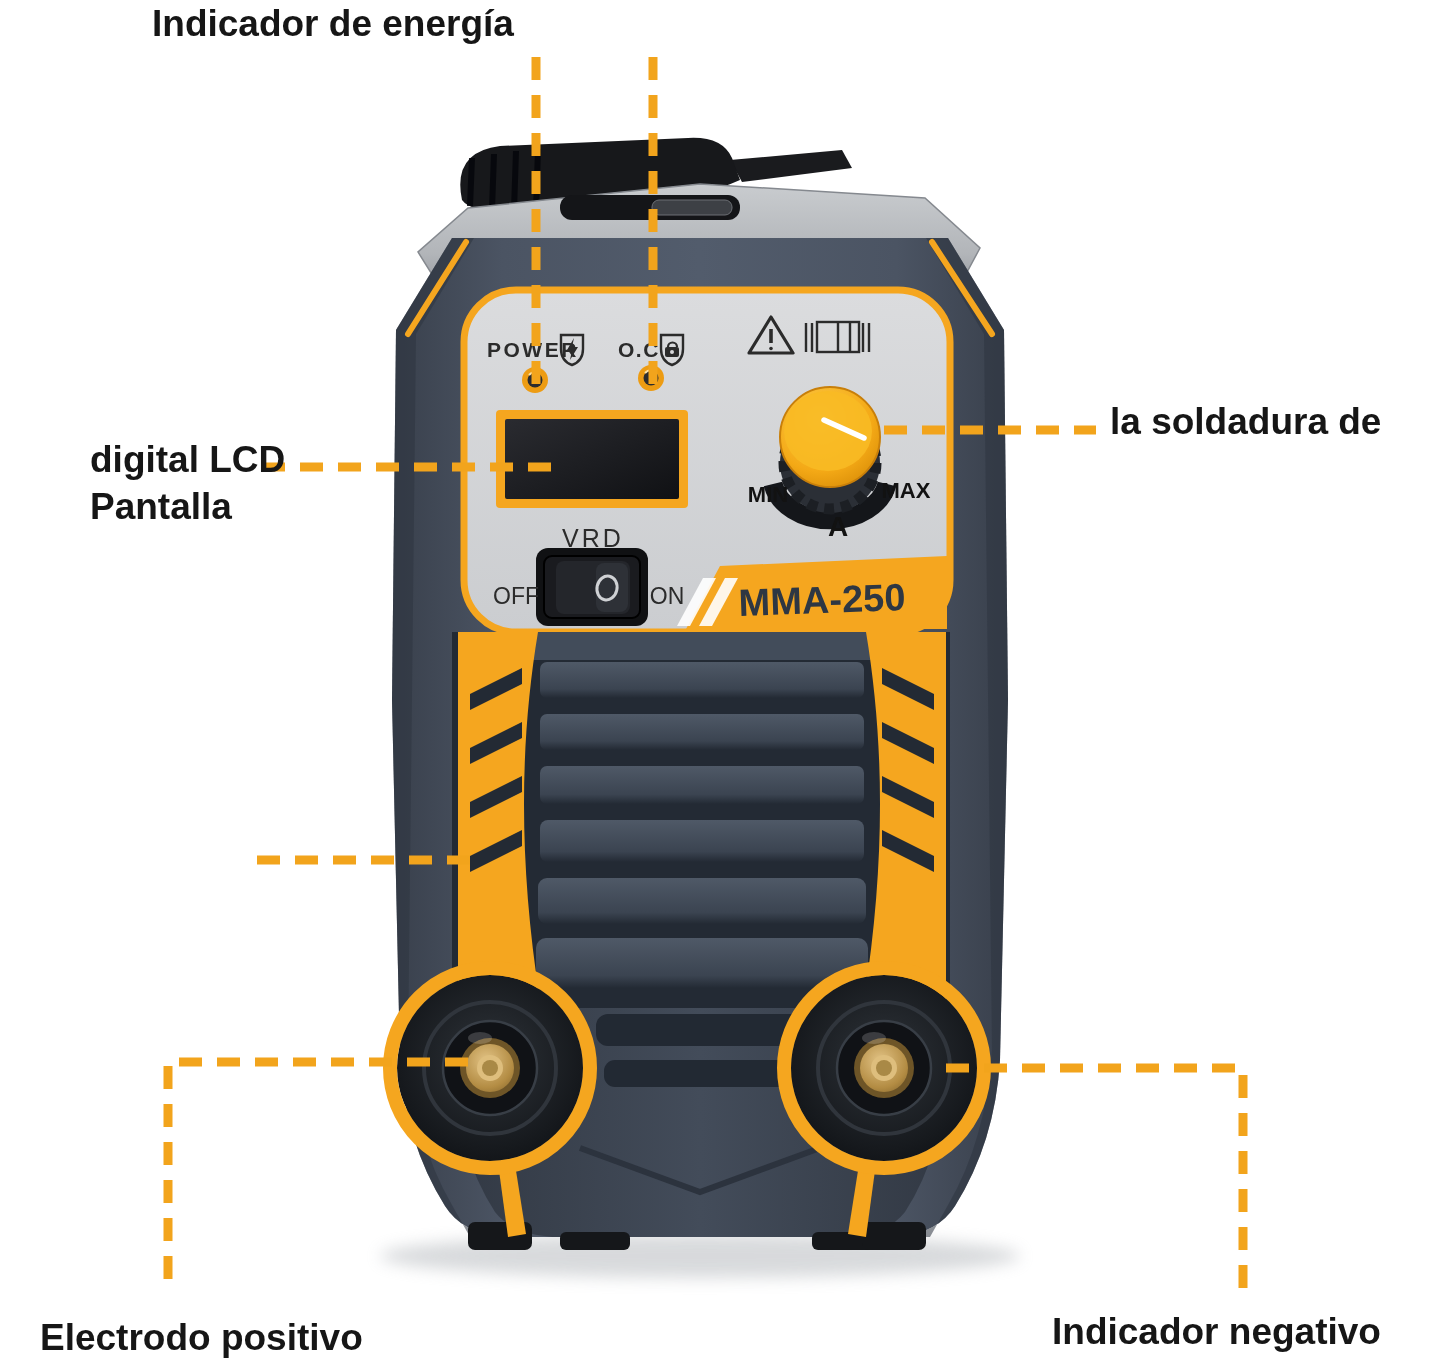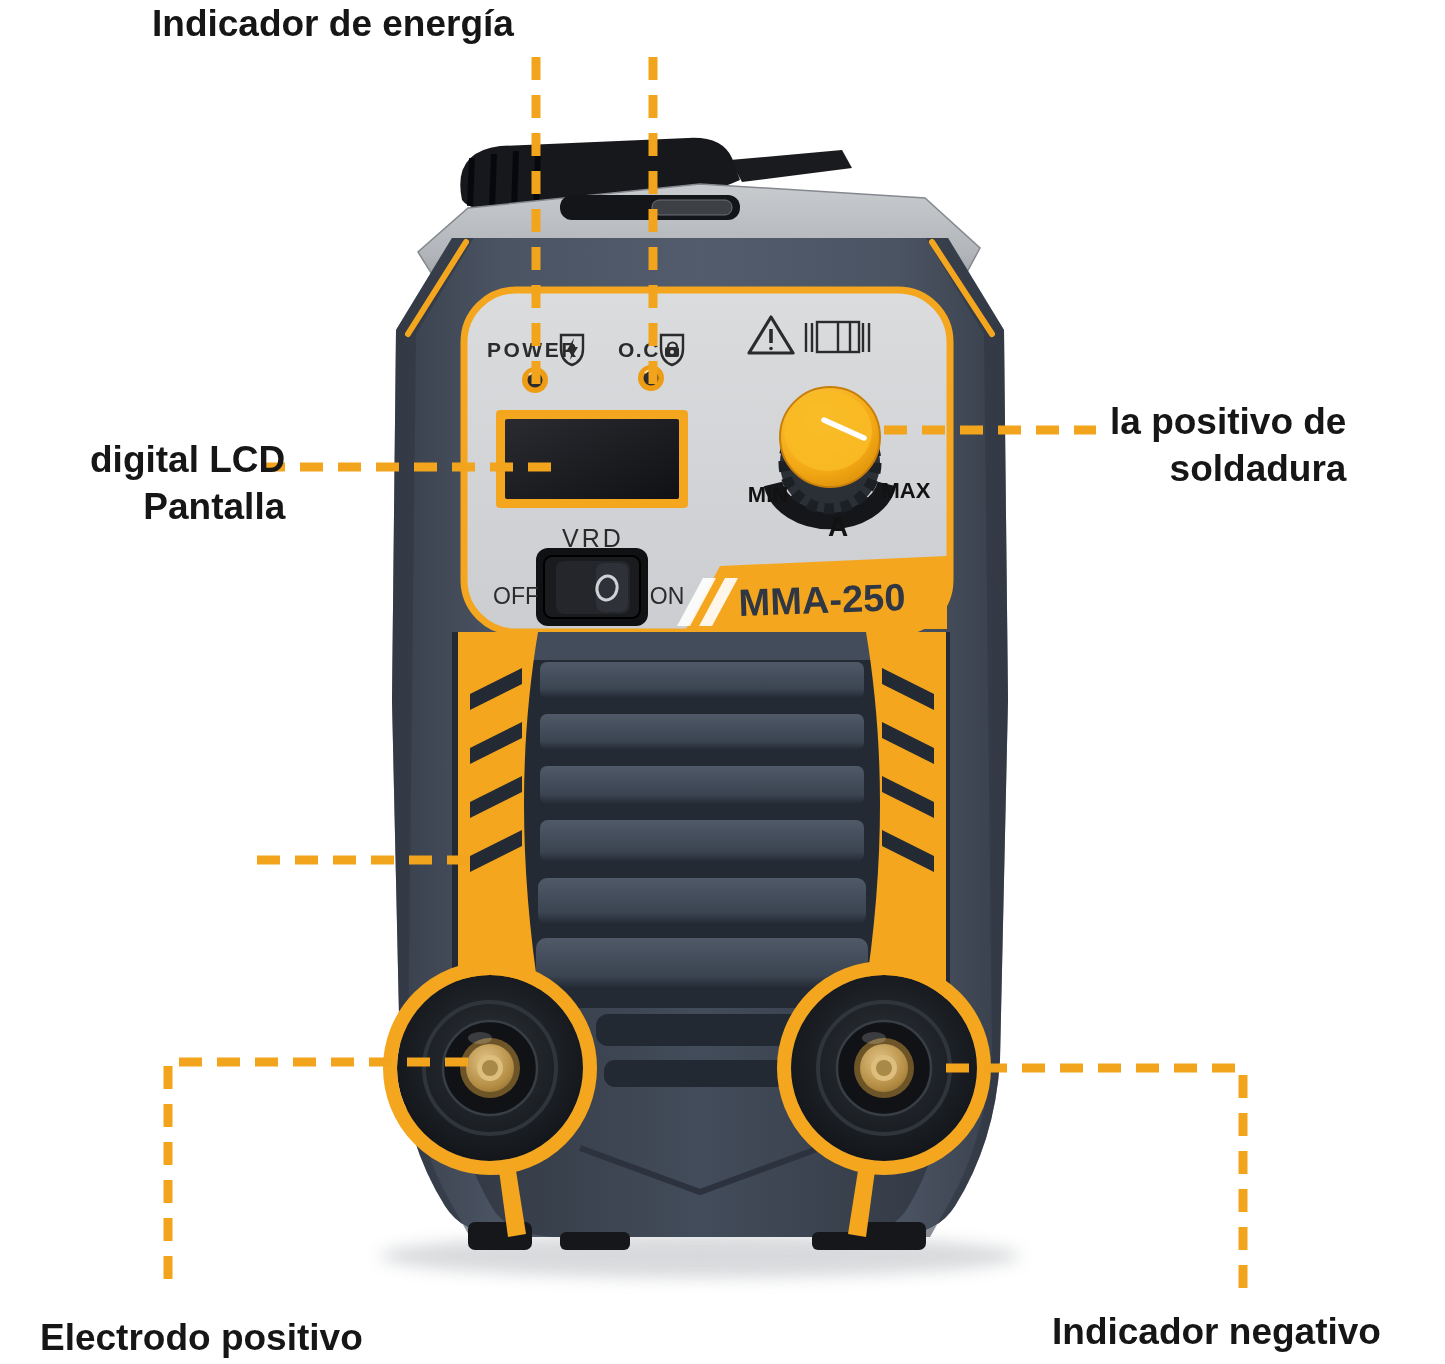--- a/index.html
+++ b/index.html
@@ -3,21 +3,21 @@
 <meta charset="utf-8">
 <style>
   html,body{margin:0;padding:0;background:#ffffff;}
   .stage{
     position:relative;width:1445px;height:1364px;background:#ffffff;overflow:hidden;
     font-family:"Liberation Sans",sans-serif;
   }
   .stage svg{position:absolute;left:0;top:0;}
   .callout{
     position:absolute;color:#161616;font-weight:bold;font-size:37px;line-height:47px;
-    white-space:nowrap;letter-spacing:0px;text-align:right;
+    white-space:nowrap;letter-spacing:0px;
   }
   .callout div{white-space:nowrap;}
   .svg-label{font-family:"Liberation Sans",sans-serif;}
 </style>
 </head>
 <body>
 
 <div class="stage">
 
 <svg width="1445" height="1364" viewBox="0 0 1445 1364">
@@ -256,22 +256,21 @@
   <div>Indicador de energía</div>
 </div>
 
 
 <div class="callout" style="left:90px;top:436px;">
   <div>digital LCD</div>
   <div>Pantalla</div>
 </div>
 
 <div class="callout" style="left:1110px;top:398px;">
-  <div>la positivo de</div>
-  <div>soldadura</div>
+  <div>la soldadura de</div>
 </div>
 
 
 <div class="callout" style="left:40px;top:1314px;">
   <div>Electrodo positivo</div>
 </div>
 
 <div class="callout" style="left:1052px;top:1308px;">
   <div>Indicador negativo</div>
 </div>

